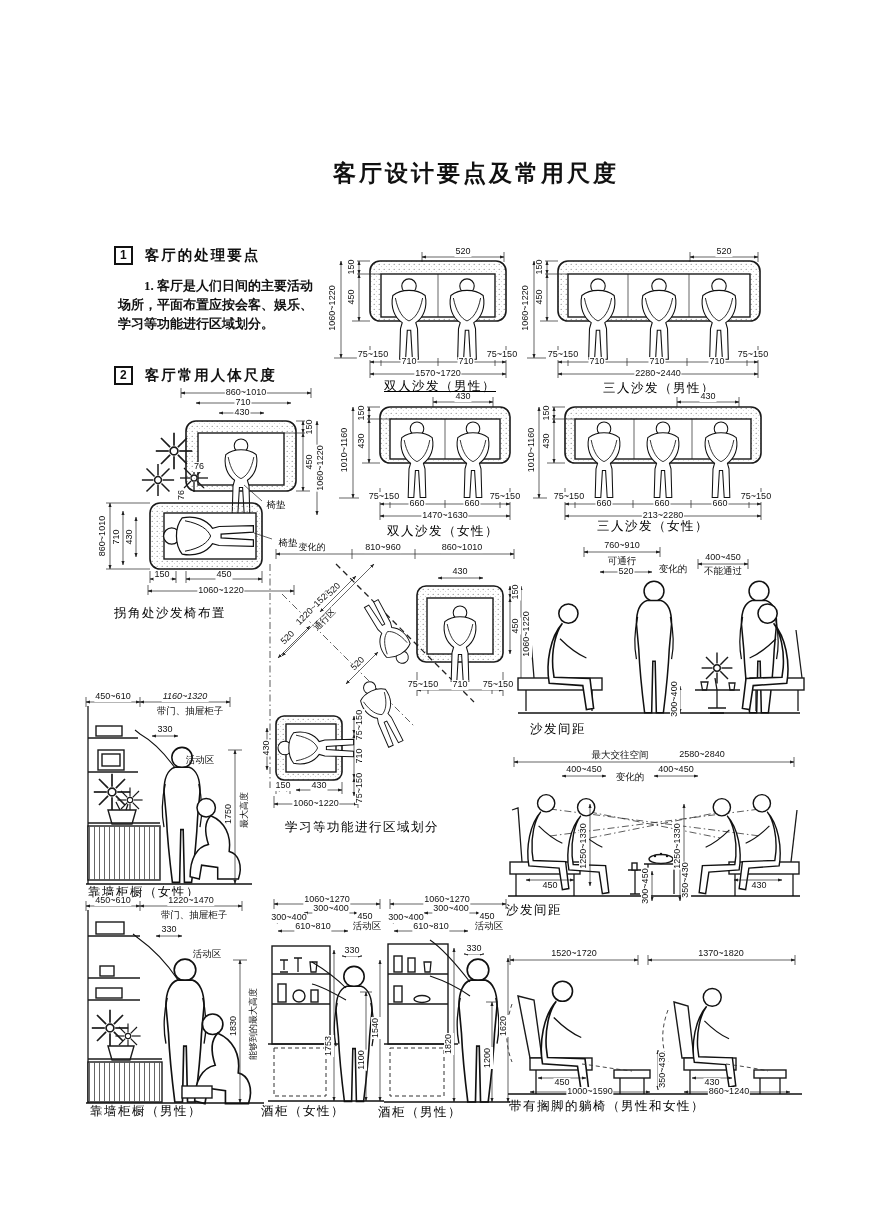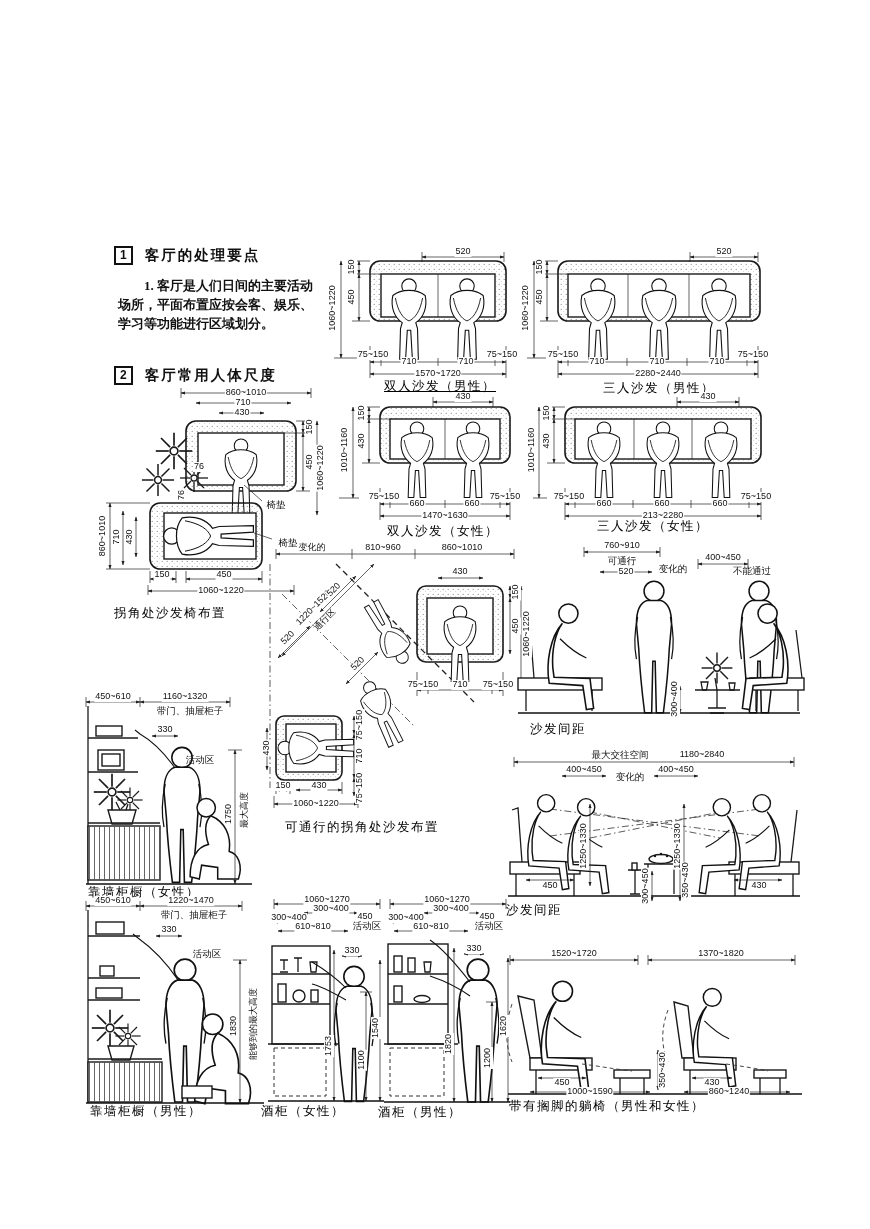--- a/index.html
+++ b/index.html
@@ -80,20 +80,21 @@
             <line x1="10" y1="10" x2="3" y2="3"></line>
           <line x1="0" y1="14" x2="0" y2="4"></line>
             <line x1="-10" y1="10" x2="-3" y2="3"></line>
           <line x1="-14" y1="0" x2="-4" y2="0"></line>
             <line x1="-10" y1="-10" x2="-3" y2="-3"></line>
         </g>
       </g>
     </defs>
   </svg>
 
+  <div id="title">客厅设计要点及常用尺度</div>
 
   <div class="sechead" style="left:114px;top:246px">
     <span class="secnum">1</span>
     <span class="sectitle">客厅的处理要点</span>
   </div>
   <div class="bodytext">
     <p>1. 客厅是人们日间的主要活动场所，平面布置应按会客、娱乐、学习等功能进行区域划分。</p>
   </div>
   <div class="sechead" style="left:114px;top:366px">
     <span class="secnum">2</span>
@@ -379,21 +380,21 @@
       <span class="dm dmd" style="left: 72px; top: 52px;">520</span>
       <span class="dm dmd" style="left: 26px; top: 100px;">520</span>
       <span class="dm dmd" style="left: 96px; top: 126px;">520</span>
       <span class="dm dmv" style="left: 5px; top: 210px;">430</span>
       <span class="dm" style="left: 21px; top: 248px;">150</span>
       <span class="dm" style="left: 57px; top: 248px;">430</span>
       <span class="dm" style="left: 54px; top: 266px;">1060~1220</span>
       <span class="dm dmv" style="left: 98px; top: 187px;">75~150</span>
       <span class="dm dmv" style="left: 98px; top: 218px;">710</span>
       <span class="dm dmv" style="left: 98px; top: 250px;">75~150</span>
-      <span class="cap" style="left: 100px; top: 283px;">可通行的拐角处沙发布置</span>
+      <span class="cap" style="left: 100px; top: 283px;">学习等功能进行区域划分</span>
     </div>
 
   
   <div class="diag" id="sp1" style="left:512px;top:538px;width:290px;height:200px">
     <svg width="290" height="200">
       <line class="dl" x1="72" y1="14" x2="148" y2="14" marker-start="url(#ar)" marker-end="url(#ar)"></line>
       <line class="el" x1="72" y1="9" x2="72" y2="19"></line>
         <line class="el" x1="148" y1="9" x2="148" y2="19"></line>
       <line class="dl" x1="88" y1="34" x2="140" y2="34" marker-start="url(#ar)" marker-end="url(#ar)"></line>
       <line class="dl" x1="186" y1="26" x2="236" y2="26" marker-start="url(#ar)" marker-end="url(#ar)"></line>
@@ -418,21 +419,21 @@
         <line class="ln" x1="286" y1="152" x2="286" y2="173"></line>
       <use href="#psit" transform="translate(258,132) scale(-1.2,1.2)"></use>
       <line class="dl" x1="168" y1="148" x2="168" y2="175" marker-start="url(#ar)" marker-end="url(#ar)"></line>
       <line class="gd" x1="6" y1="175" x2="288" y2="175"></line>
     </svg>
   <span class="dm" style="left: 110px; top: 8px;">760~910</span>
       <span class="dm nt" style="left: 110px; top: 23px;">可通行</span>
       <span class="dm" style="left: 114px; top: 34px;">520</span>
       <span class="dm nt" style="left: 161px; top: 31px;">变化的</span>
       <span class="dm" style="left: 211px; top: 20px;">400~450</span>
-      <span class="dm nt" style="left: 211px; top: 33px; margin-left: 29px;">不能通过</span>
+      <span class="dm nt" style="left: 211px; top: 33px;">不能通过</span>
       <span class="dm dmv" style="left: 163px; top: 161px;">300~400</span>
       <span class="cap" style="left: 46px; top: 185px;">沙发间距</span>
     </div>
 
   
   <div class="diag" id="sp2" style="left:502px;top:746px;width:305px;height:172px">
     <svg width="305" height="172">
       <line class="dl" x1="12" y1="16" x2="292" y2="16" marker-start="url(#ar)" marker-end="url(#ar)"></line>
       <line class="el" x1="12" y1="11" x2="12" y2="21"></line>
         <line class="el" x1="292" y1="11" x2="292" y2="21"></line>
@@ -465,21 +466,21 @@
       <rect class="fw" x="130" y="117" width="5" height="7"></rect>
       <line class="dl" x1="88" y1="58" x2="88" y2="140" marker-start="url(#ar)" marker-end="url(#ar)"></line>
       <line class="dl" x1="182" y1="58" x2="182" y2="140" marker-start="url(#ar)" marker-end="url(#ar)"></line>
       <line class="dl" x1="24" y1="134" x2="72" y2="134" marker-start="url(#ar)" marker-end="url(#ar)"></line>
       <line class="dl" x1="232" y1="134" x2="280" y2="134" marker-start="url(#ar)" marker-end="url(#ar)"></line>
       <line class="dl" x1="150" y1="125" x2="150" y2="155" marker-start="url(#ar)" marker-end="url(#ar)"></line>
       <line class="dl" x1="178" y1="112" x2="178" y2="155" marker-start="url(#ar)" marker-end="url(#ar)"></line>
       <line class="gd" x1="6" y1="150" x2="298" y2="150"></line>
     </svg>
   <span class="dm nt" style="left: 118px; top: 9px; text-align: right;">最大交往空间</span>
-      <span class="dm" style="left: 200px; top: 9px;">1180~2840</span>
+      <span class="dm" style="left: 200px; top: 9px;">2580~2840</span>
       <span class="dm" style="left: 82px; top: 24px;">400~450</span>
       <span class="dm nt" style="left: 128px; top: 31px;">变化的</span>
       <span class="dm" style="left: 174px; top: 24px;">400~450</span>
       <span class="dm dmv" style="left: 82px; top: 100px;">1250~1330</span>
       <span class="dm dmv" style="left: 176px; top: 100px;">1250~1330</span>
       <span class="dm" style="left: 48px; top: 140px;">450</span>
       <span class="dm" style="left: 257px; top: 140px;">430</span>
       <span class="dm dmv" style="left: 144px; top: 140px;">300~450</span>
       <span class="dm dmv" style="left: 184px; top: 134px;">350~430</span>
       <span class="cap" style="left: 32px; top: 158px;">沙发间距</span>
@@ -508,21 +509,21 @@
       <rect x="6" y="134" width="72" height="54" fill="url(#vh)" stroke="none"></rect>
       <line class="ln" x1="6" y1="131" x2="78" y2="131"></line>
       <use href="#pfront" transform="translate(100,128) scale(1.2)"></use>
       <path class="pl" d="M93,76 C83,62 72,50 58,42 L53,38"></path>
       <use href="#pcrouch" transform="translate(138,164) scale(1.15)"></use>
       <line class="dl" x1="153" y1="58" x2="153" y2="192" marker-start="url(#ar)" marker-end="url(#ar)"></line>
       <line class="el" x1="146" y1="58" x2="160" y2="58"></line>
       <line class="gd" x1="4" y1="192" x2="170" y2="192"></line>
     </svg>
   <span class="dm" style="left: 31px; top: 5px;">450~610</span>
-      <span class="dm" style="left: 103px; top: 5px;">1160~1320</span>
+      <span class="dm" style="left: 103px; top: 5px; font-style: italic;">1160~1320</span>
       <span class="dm nt" style="left: 108px; top: 19px;">带门、抽屉柜子</span>
       <span class="dm" style="left: 83px; top: 38px;">330</span>
       <span class="dm nt" style="left: 118px; top: 68px;">活动区</span>
       <span class="dm dmv" style="left: 147px; top: 122px;">1750</span>
       <span class="dm dmv" style="left: 163px; top: 118px;">最大高度</span>
       <span class="cap" style="left: 62px; top: 194px;">靠墙柜橱（女性）</span>
     </div>
 
   
   <div class="diag" id="cabm" style="left:82px;top:896px;width:195px;height:217px">

